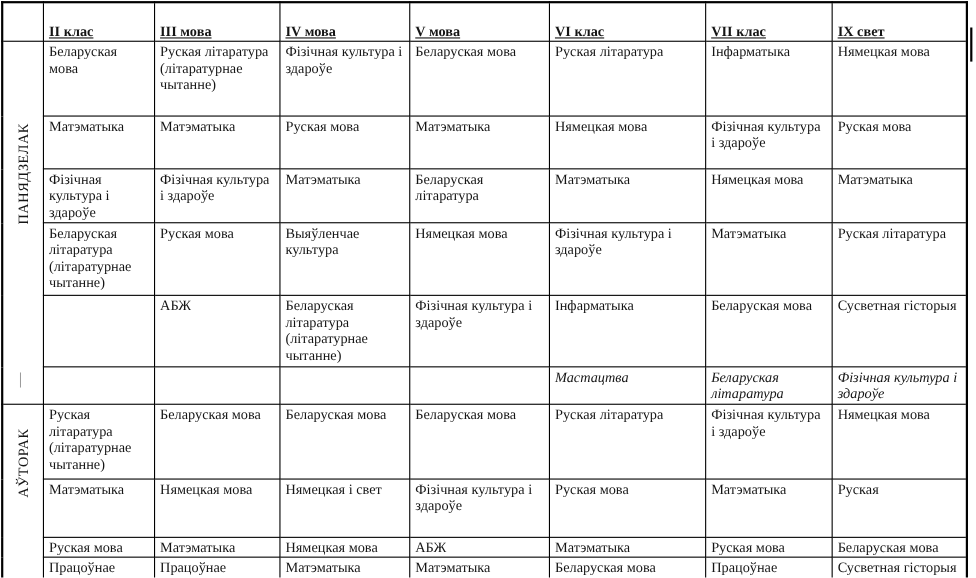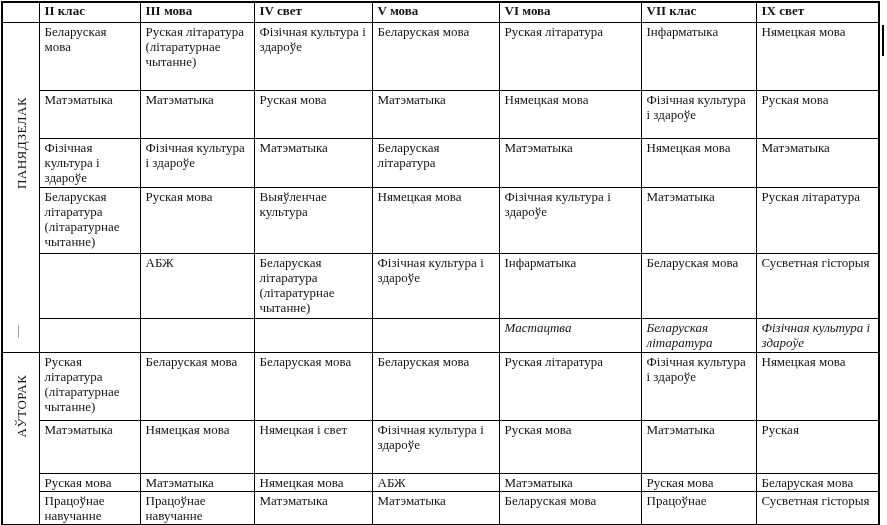--- a/index.html
+++ b/index.html
@@ -23,21 +23,22 @@
     border: 1px solid #000;
     vertical-align: top;
     text-align: left;
     padding: 1px 5px 1px 5px;
     font-size: 13px;
     line-height: 15px;
     overflow: hidden;
   }
   th.col-header {
     font-weight: bold;
-    padding-top: 0;
+    padding-top: 18px;
+    text-decoration: underline;
   }
   
   tr.h-hdr { height: 20px; }
   tr.h-m1 { height: 68px; }
   tr.h-m2 { height: 48px; }
   tr.h-m3 { height: 49px; }
   tr.h-m4 { height: 66px; }
   tr.h-m5 { height: 65px; }
   tr.h-m6 { height: 34px; font-style: italic; }
   tr.h-t1 { height: 68px; }
@@ -87,23 +88,23 @@
     <col style="width:127px">
     <col style="width:142px">
     <col style="width:115px">
     <col style="width:123px">
   </colgroup>
   <thead>
     <tr class="h-hdr">
       <th></th>
       <th class="col-header">II клас</th>
       <th class="col-header">III мова</th>
-      <th class="col-header">IV свет</th>
+      <th class="col-header">IV мова</th>
       <th class="col-header">V мова</th>
-      <th class="col-header">VI мова</th>
+      <th class="col-header">VI клас</th>
       <th class="col-header">VII клас</th>
       <th class="col-header">IX свет</th>
     </tr>
   </thead>
   <tbody>
     <tr class="h-m1">
       <td class="day-cell" rowspan="6">
         <span class="day-label monday">ПАНЯДЗЕЛАК</span>
         <span class="tick-mark">|</span>
       </td>

